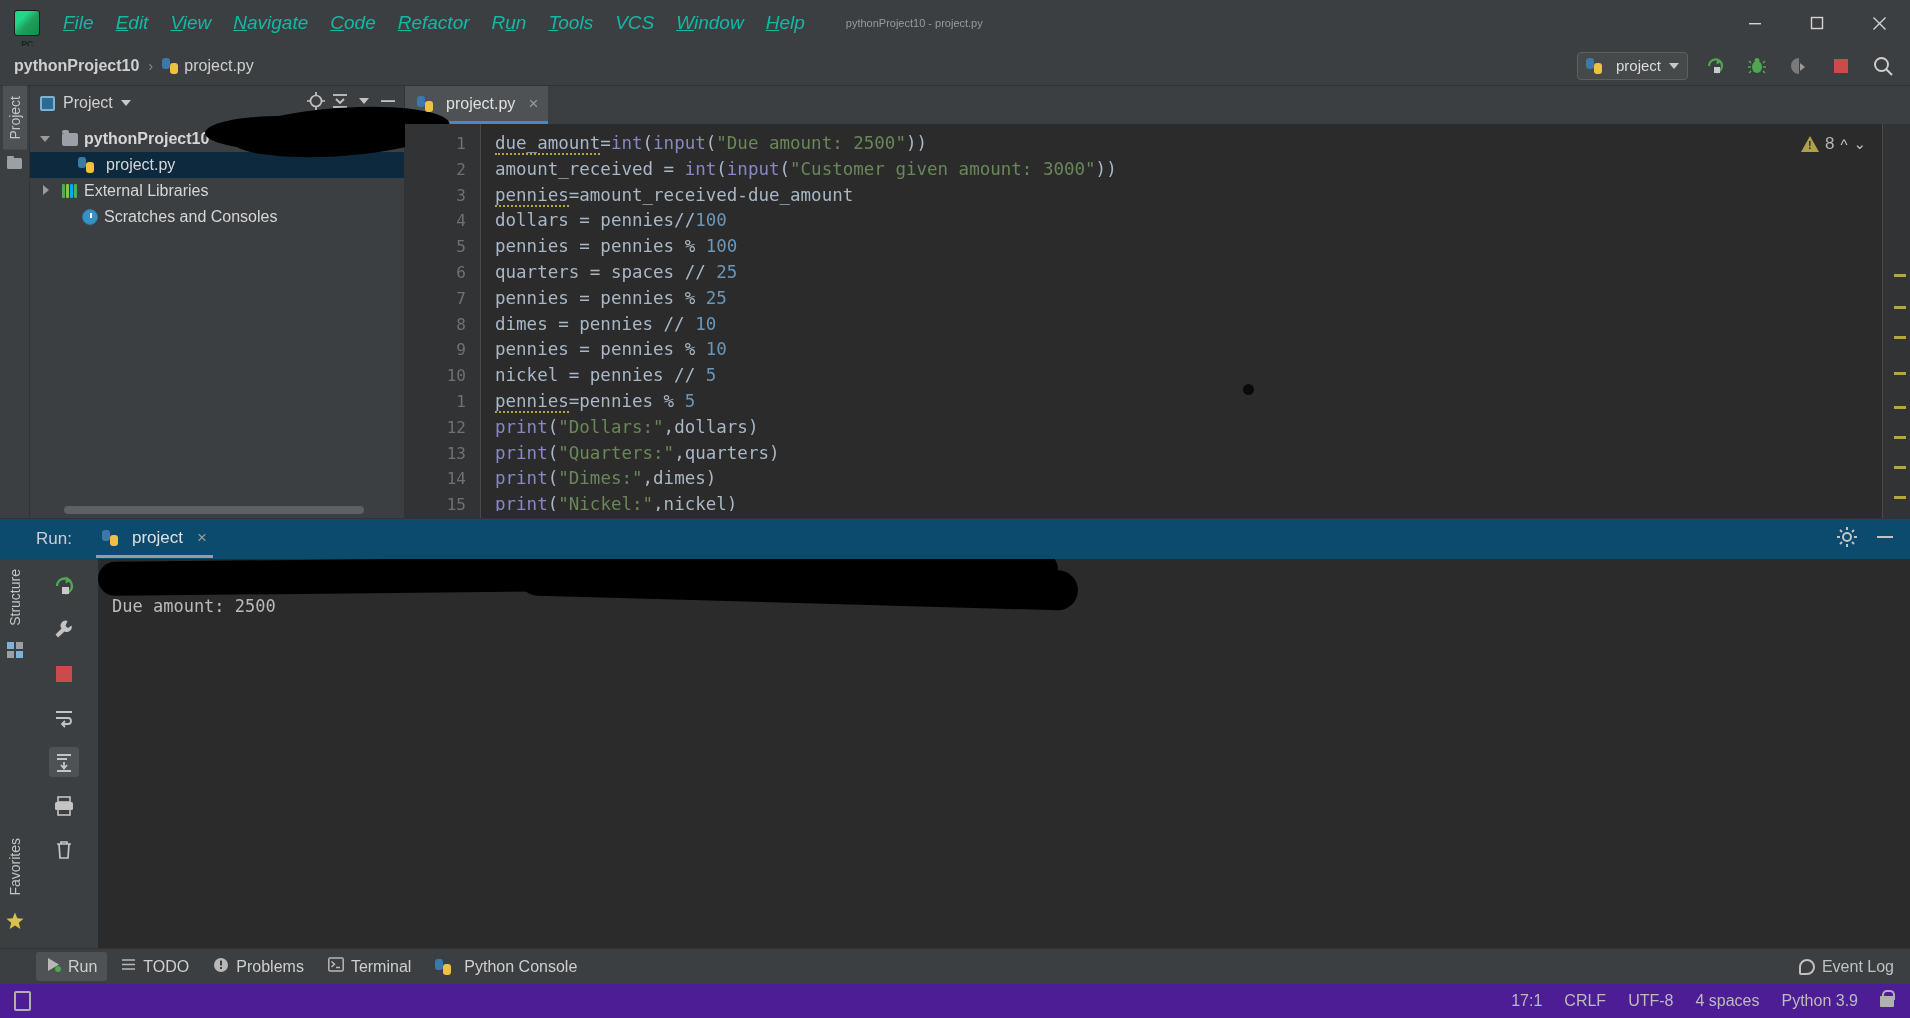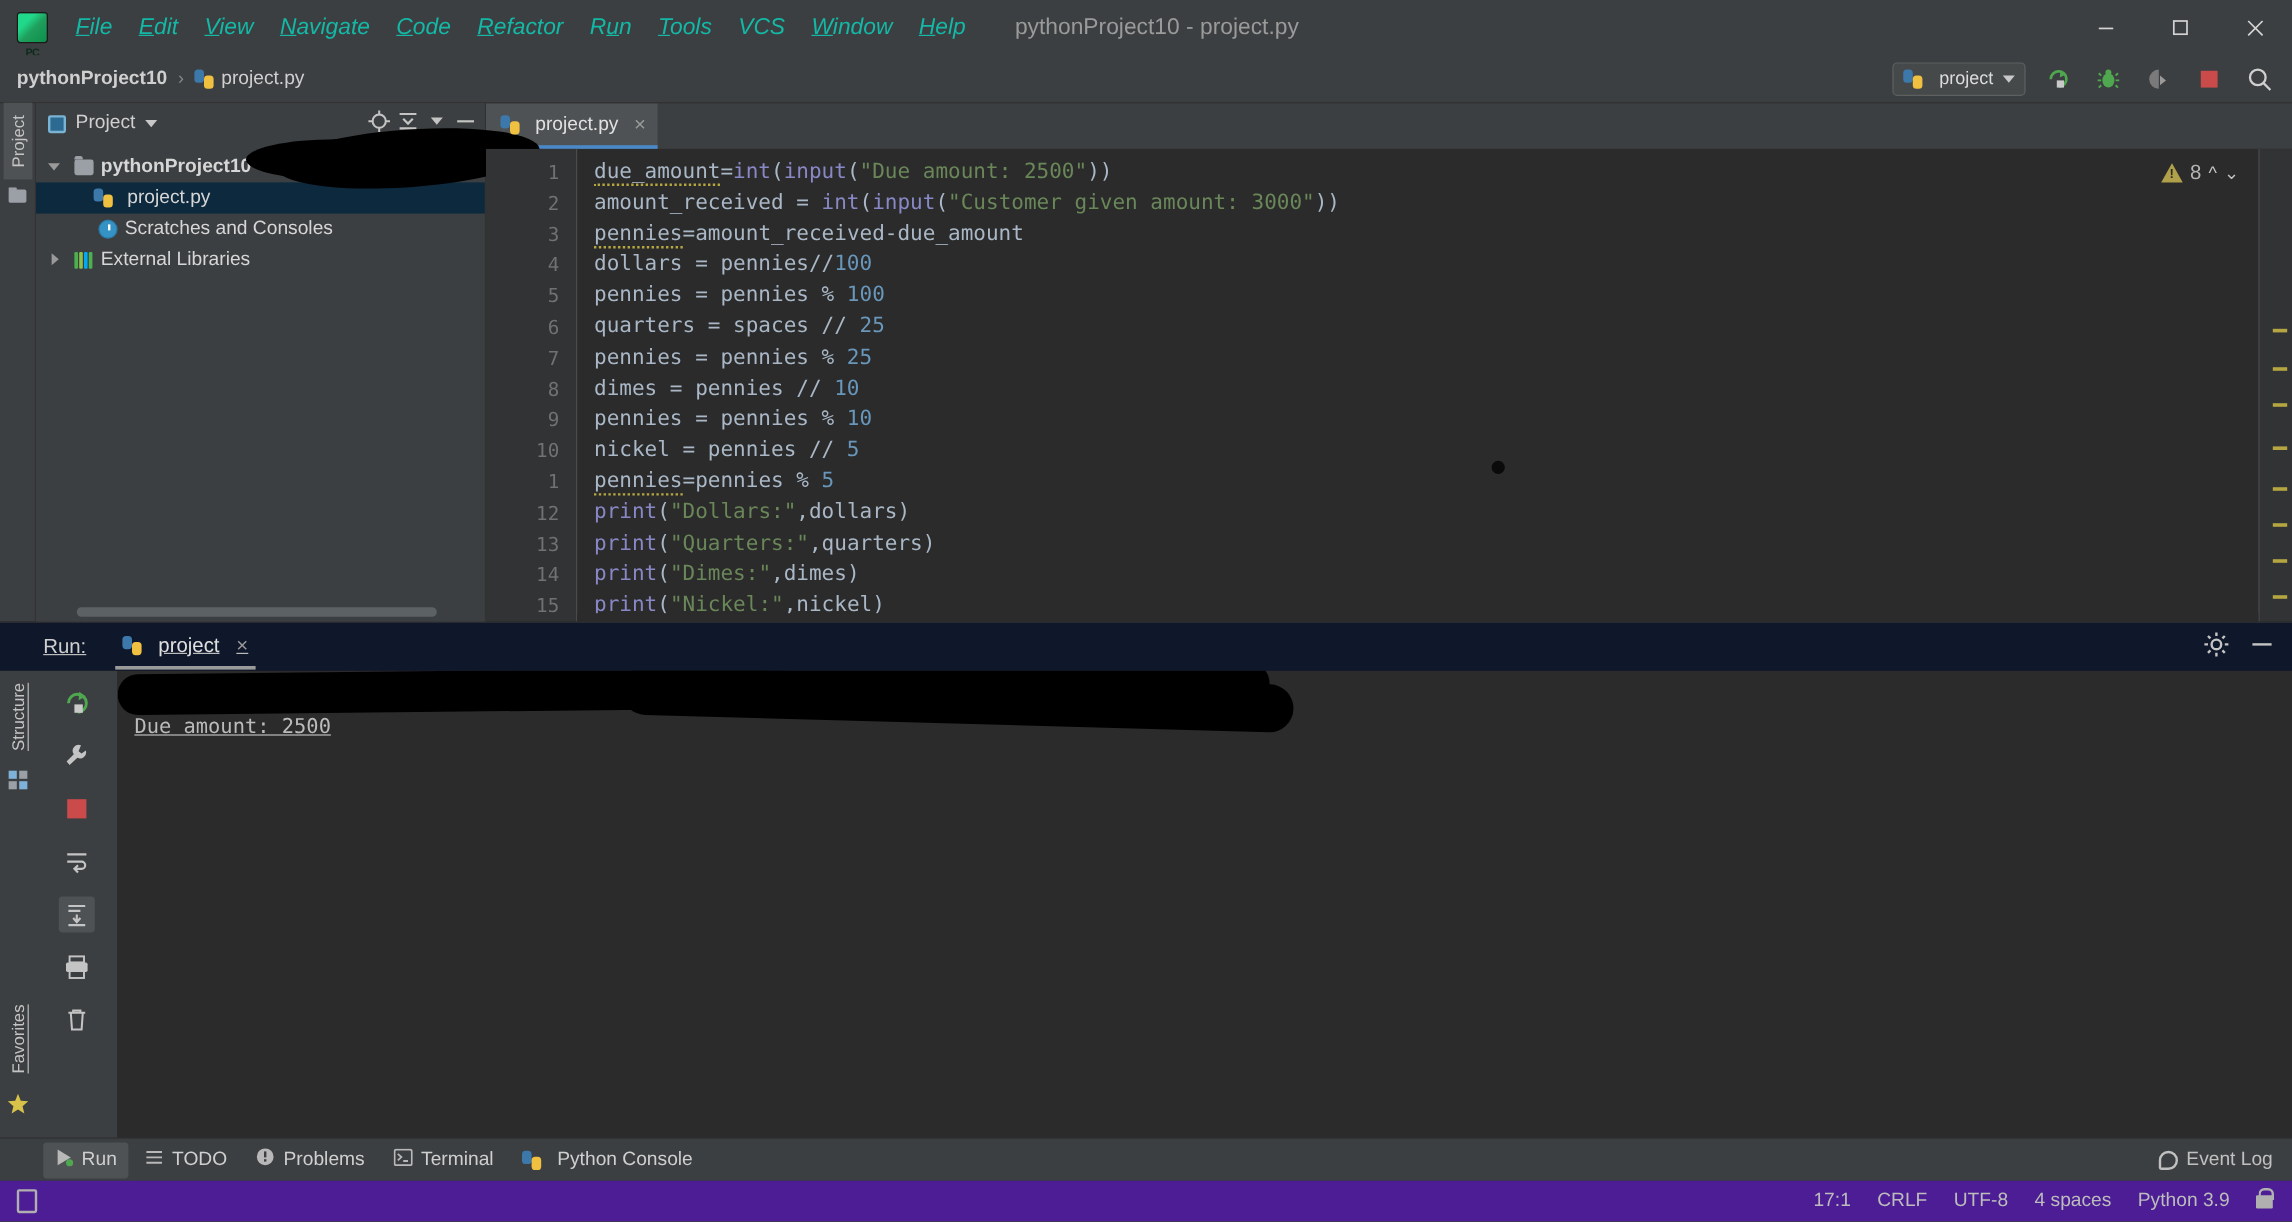--- a/index.html
+++ b/index.html
@@ -22,21 +22,21 @@
     background: linear-gradient(135deg,#21d789 0%,#21d789 30%,#1f9e5c 55%,#0d8f4a 100%);
     position: relative; display: flex; align-items: center; justify-content: center;
     border: 1px solid #1a1a1a; flex: 0 0 26px;
   }
   .pc-logo span { font-size: 9px; font-weight: bold; color: #0b2b1a; letter-spacing: -0.5px; margin-top: 41px; }
   .menu-item {
     font-size: 19px; color: #14b8a6; padding: 4px 11px; cursor: default; white-space: nowrap; font-style: italic;
   }
   .menu-item u { text-decoration: underline; }
   .win-title {
-    font-size: 19px; color: #9a9a9a; margin-left: 30px; white-space: nowrap;
+    font-size: 11px; color: #9a9a9a; margin-left: 30px; white-space: nowrap;
   }
   .win-ctrls { position: absolute; right: 0; top: 0; height: 46px; display: flex; }
   .win-btn {
     width: 62px; height: 46px; display: flex; align-items: center; justify-content: center;
     color: #d4d4d4;
   }
   .win-btn svg { display:block; }
 
   
   .navbar {
@@ -178,23 +178,22 @@
     border-bottom: 16px solid #b0a04a; position: relative;
   }
   .warn-tri::after { content:"!"; position:absolute; left:-2px; top:3px; font-size:11px; color:#2b2b2b; font-weight:bold; }
   .chev { color: #c4c4c4; font-size: 15px; }
   .h-scroll-ed {
     position: absolute; bottom: 0; left: 76px; right: 28px; height: 7px; background: #2b2b2b;
   }
 
   
   .run-window {
-    height: 430px; background: #0f172a; display: flex; flex-direction: column; flex: 0 0 430px;
+    height: 430px; background: #0c4a6e; display: flex; flex-direction: column; flex: 0 0 430px;
     border-top: 1px solid #323232;
-    text-decoration: underline;
   }
   .run-hdr { height: 40px; display: flex; align-items: center; padding-left: 36px; position: relative; flex: 0 0 40px; }
   .run-lbl { font-size: 17px; color: #cfcfcf; margin-right: 24px; }
   .run-tab {
     display: flex; align-items: center; gap: 8px; font-size: 17px; color: #e0e0e0;
     border-bottom: 3px solid #9a9a9a; height: 38px; padding: 0 6px;
   }
   .run-tab .x { color: #9b9b9b; font-size: 17px; margin-left: 6px; }
   .run-hdr-right { position: absolute; right: 14px; display: flex; align-items: center; gap: 16px; }
   .run-main { display: flex; flex: 1 1 auto; min-height: 0; }
@@ -375,33 +374,33 @@
       <div class="tree">
         <div class="tree-row">
           <span class="arrow down"></span>
           <span class="folder-ico"></span>
           <span class="bold">pythonProject10</span>
         </div>
         <div class="tree-row indent1 selected">
           <span class="py-ico"></span>
           <span>project.py</span>
         </div>
-        <div class="tree-row indent1b">
-          <span class="clock-ico"></span>
-          <span>Scratches and Consoles</span>
-        </div>
         <div class="tree-row">
           <span class="arrow right"></span>
           <span class="lib-ico">
             <i style="background:#4caf50"></i>
               <i style="background:#8bc34a"></i>
               <i style="background:#03a9f4"></i>
               <i style="background:#4caf50"></i>
           </span>
           <span>External Libraries</span>
+        </div>
+        <div class="tree-row indent1b">
+          <span class="clock-ico"></span>
+          <span>Scratches and Consoles</span>
         </div>
       </div>
 
       <div class="scroll-h"></div>
 
       <div class="redact" style="left:200px; top:22px; width:220px; height:48px; transform:rotate(-4deg);"></div>
       <div class="redact" style="left:175px; top:30px; width:150px; height:34px;"></div>
     </div>
 
     <div class="editor-col">

